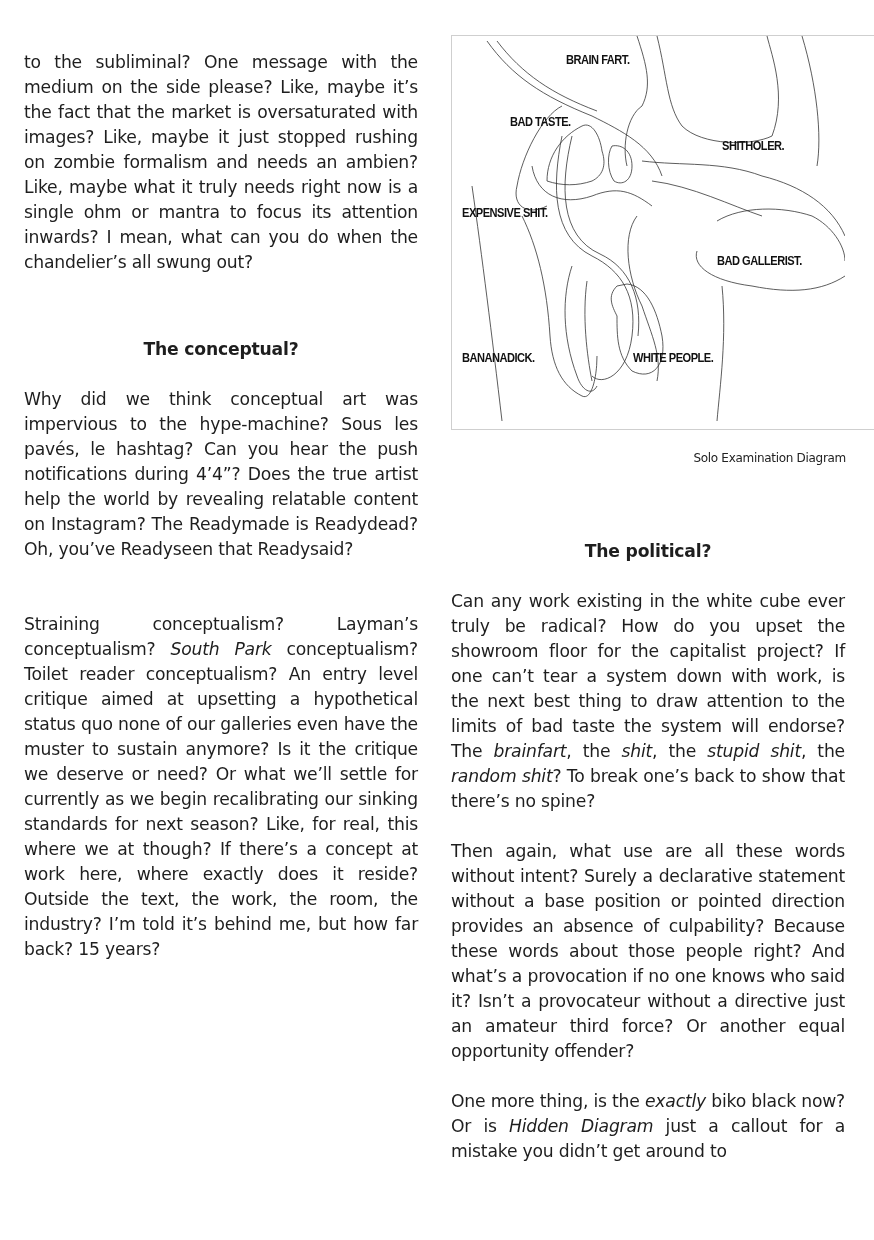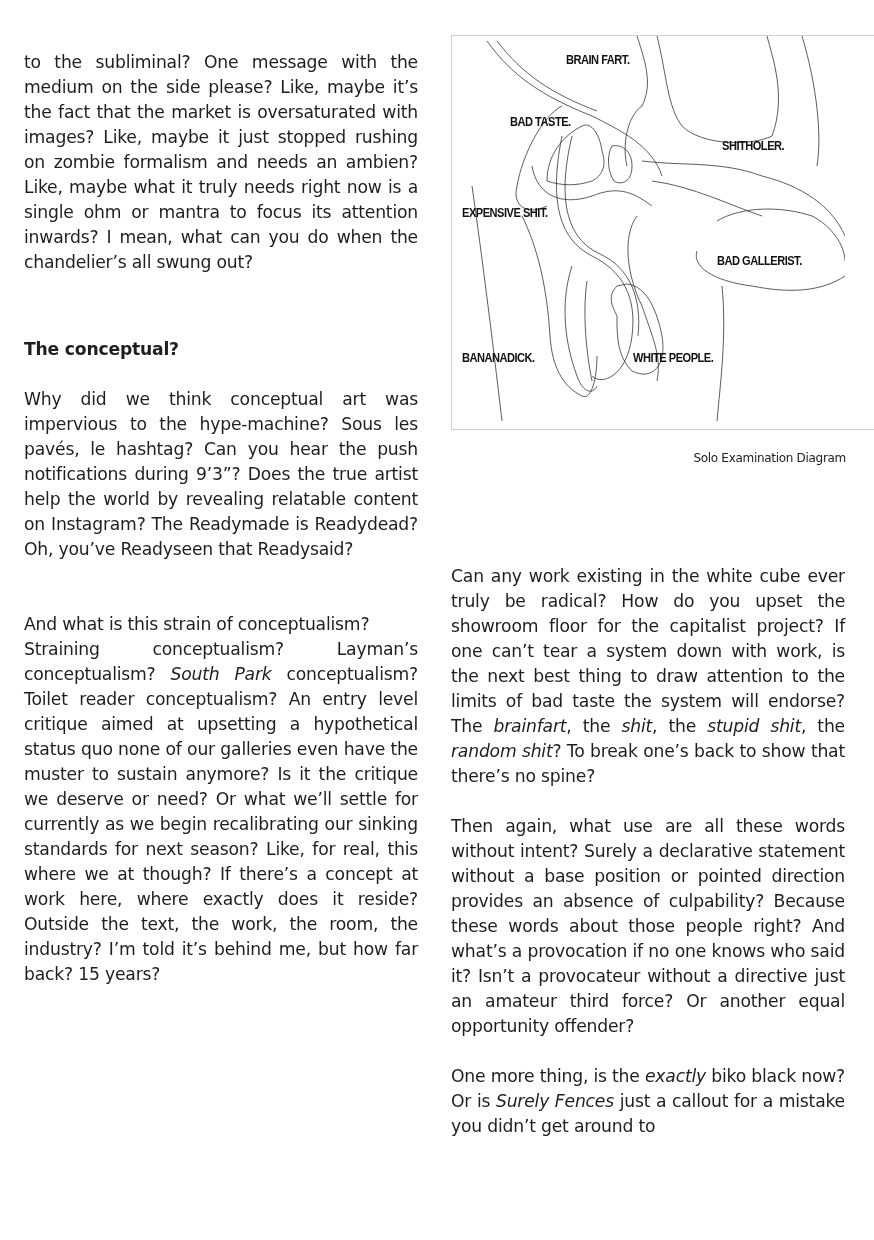--- a/index.html
+++ b/index.html
@@ -3,40 +3,39 @@
   <meta charset="utf-8">
   <style>
     html, body { margin: 0; padding: 0; background: #ffffff; }
     body { width: 874px; height: 1240px; position: relative; overflow: hidden; }
     .col { position: absolute; font-family: "DejaVu Sans", sans-serif; color: #1e1e1e; font-size: 17.2px; line-height: 25px; letter-spacing: -0.2px; }
     .left { left: 24px; top: 30px; width: 394px; margin-top: 20px; }
     .right { left: 451px; width: 394px; }
     p { margin: 0; text-align: justify; }
     .gap { height: 25px; }
     .gap2 { height: 50px; }
-    h2 { margin: 0; font-size: 17.2px; font-weight: bold; line-height: 25px; letter-spacing: -0.2px; }
+    h2 { margin: 0; font-size: 17.2px; font-weight: bold; line-height: 25px; letter-spacing: -0.2px; text-align: center; }
     em { font-style: italic; }
     .figure { position: absolute; left: 451px; top: 35px; width: 393px; height: 393px; border: 1px solid #cfcfcf; background: #fff; overflow: hidden; padding-left: 35px; }
     .figure svg { position: absolute; left: 0; top: 0; }
     .lbl { position: absolute; font-family: "Liberation Sans", sans-serif; font-weight: bold; font-size: 13.5px; letter-spacing: -0.6px; color: #111; transform: scaleX(0.82); transform-origin: left center; white-space: nowrap; }
     .caption { position: absolute; left: 451px; top: 451px; width: 395px; text-align: right; font-family: "DejaVu Sans", sans-serif; font-size: 12px; color: #222; letter-spacing: -0.3px; }
   </style>
 </head>
 <body>
 
 <div class="col left">
   <p>to the subliminal? One message with the medium on the side please? Like, maybe it’s the fact that the market is oversaturated with images? Like, maybe it just stopped rushing on zombie formalism and needs an ambien? Like, maybe what it truly needs right now is a single ohm or mantra to focus its attention inwards? I mean, what can you do when the chandelier’s all swung out?</p>
   <div class="gap2"></div>
   <div class="gap" style="height:12px"></div>
   <h2>The conceptual?</h2>
   <div class="gap"></div>
-  <p>Why did we think conceptual art was impervious to the hype-machine? Sous les pavés, le hashtag? Can you hear the push notifications during 9’3”? Does the true artist help the world by revealing relatable content on Instagram? The Readymade is Readydead? Oh, you’ve Readyseen that Readysaid?</p>
+  <p>Why did we think conceptual art was impervious to the hype-machine? Sous les pavés, le hashtag? Can you hear the push notifications during 4’4”? Does the true artist help the world by revealing relatable content on Instagram? The Readymade is Readydead? Oh, you’ve Readyseen that Readysaid?</p>
   <div class="gap"></div>
   <div class="gap"></div>
-  <p style="text-align:left">And what is this strain of conceptualism?</p>
   <p><span>Straining conceptualism? Layman’s conceptualism? </span><em>South Park</em><span> conceptualism? Toilet reader conceptualism? An entry level critique aimed at upsetting a hypothetical status quo none of our galleries even have the muster to sustain anymore? Is it the critique we deserve or need? Or what we’ll settle for currently as we begin recalibrating our sinking standards for next season? Like, for real, this where we at though? If there’s a concept at work here, where exactly does it reside? Outside the text, the work, the room, the industry? I’m told it’s behind me, but how far back? 15 years?</span></p>
 </div>
 
 <div class="figure">
   <svg width="393" height="393" viewBox="0 0 393 393" fill="none" stroke="#333" stroke-width="0.8">
     <path d="M35 5 C60 40, 90 60, 140 80 C170 95, 200 110, 210 140"></path>
     <path d="M45 5 C70 38, 100 58, 145 75"></path>
     <path d="M185 0 C195 30, 200 50, 190 70 C175 80, 170 110, 175 130"></path>
     <path d="M205 0 C215 40, 215 70, 230 90 C250 110, 300 110, 320 100 C335 60, 320 20, 315 0"></path>
     <path d="M350 0 C365 50, 370 100, 365 130"></path>
@@ -62,19 +61,20 @@
   <span class="lbl" style="left:58px; top:78px;">BAD TASTE.</span>
   <span class="lbl" style="left:270px; top:102px;">SHITHOLER.</span>
   <span class="lbl" style="left:10px; top:169px;">EXPENSIVE SHIT.</span>
   <span class="lbl" style="left:265px; top:217px;">BAD GALLERIST.</span>
   <span class="lbl" style="left:10px; top:314px;">BANANADICK.</span>
   <span class="lbl" style="left:181px; top:314px;">WHITE PEOPLE.</span>
 </div>
 <div class="caption">Solo Examination Diagram</div>
 
 <div class="col right" style="top:539px;">
+  <h2>The political?</h2>
   <div class="gap"></div>
   <p><span>Can any work existing in the white cube ever truly be radical? How do you upset the showroom floor for the capitalist project? If one can’t tear a system down with work, is the next best thing to draw attention to the limits of bad taste the system will endorse? The </span><em>brainfart</em><span>, the </span><em>shit</em><span>, the </span><em>stupid shit</em><span>, the </span><em>random shit</em><span>? To break one’s back to show that there’s no spine?</span></p>
   <div class="gap"></div>
   <p>Then again, what use are all these words without intent? Surely a declarative statement without a base position or pointed direction provides an absence of culpability? Because these words about those people right? And what’s a provocation if no one knows who said it? Isn’t a provocateur without a directive just an amateur third force? Or another equal opportunity offender?</p>
   <div class="gap"></div>
-  <p><span>One more thing, is the </span><em>exactly</em><span> biko black now? Or is </span><em>Surely Fences</em><span> just a callout for a mistake you didn’t get around to</span></p>
+  <p><span>One more thing, is the </span><em>exactly</em><span> biko black now? Or is </span><em>Hidden Diagram</em><span> just a callout for a mistake you didn’t get around to</span></p>
 </div>
 
 </body></html>

